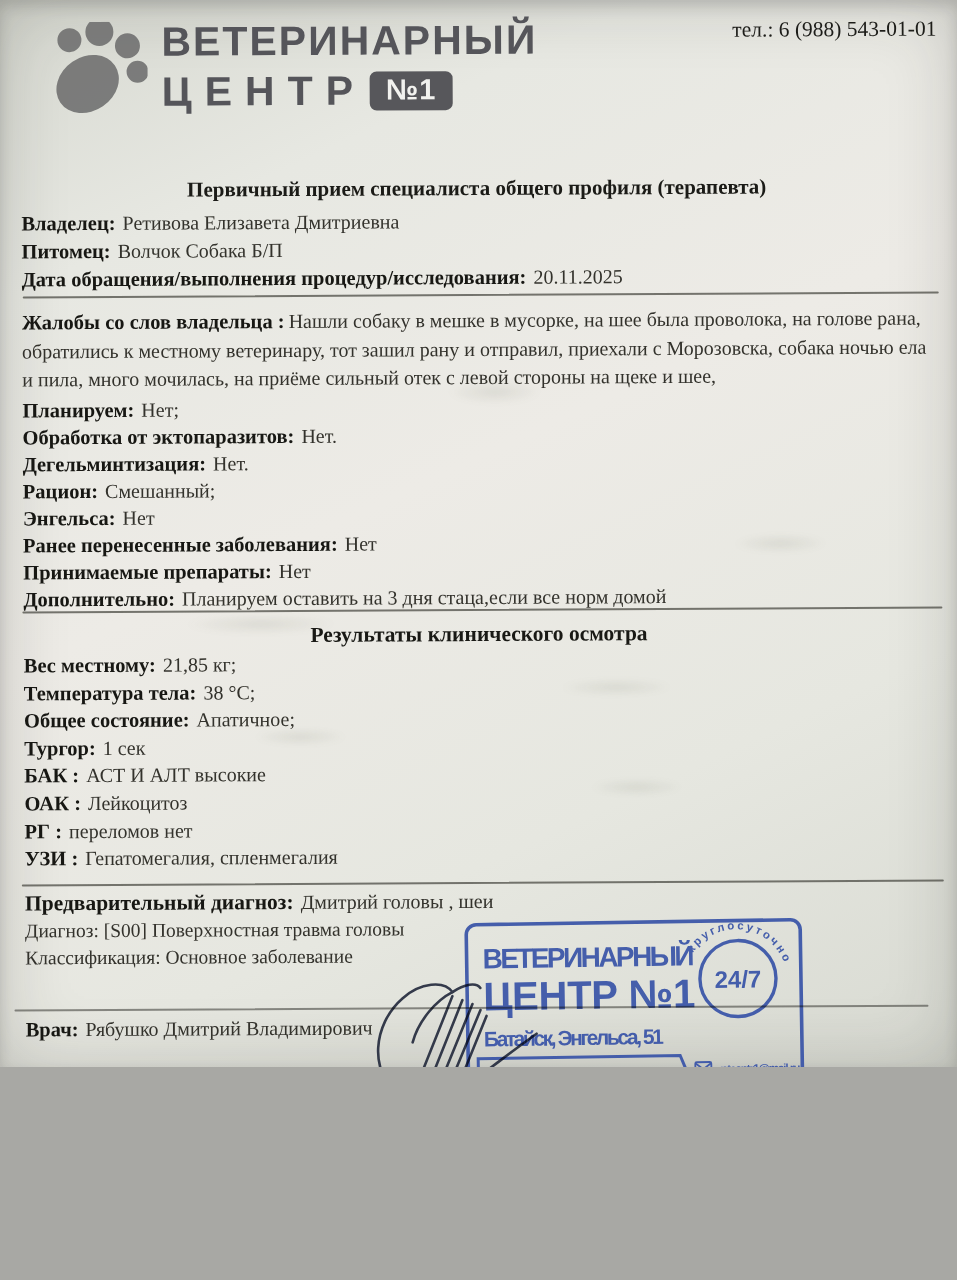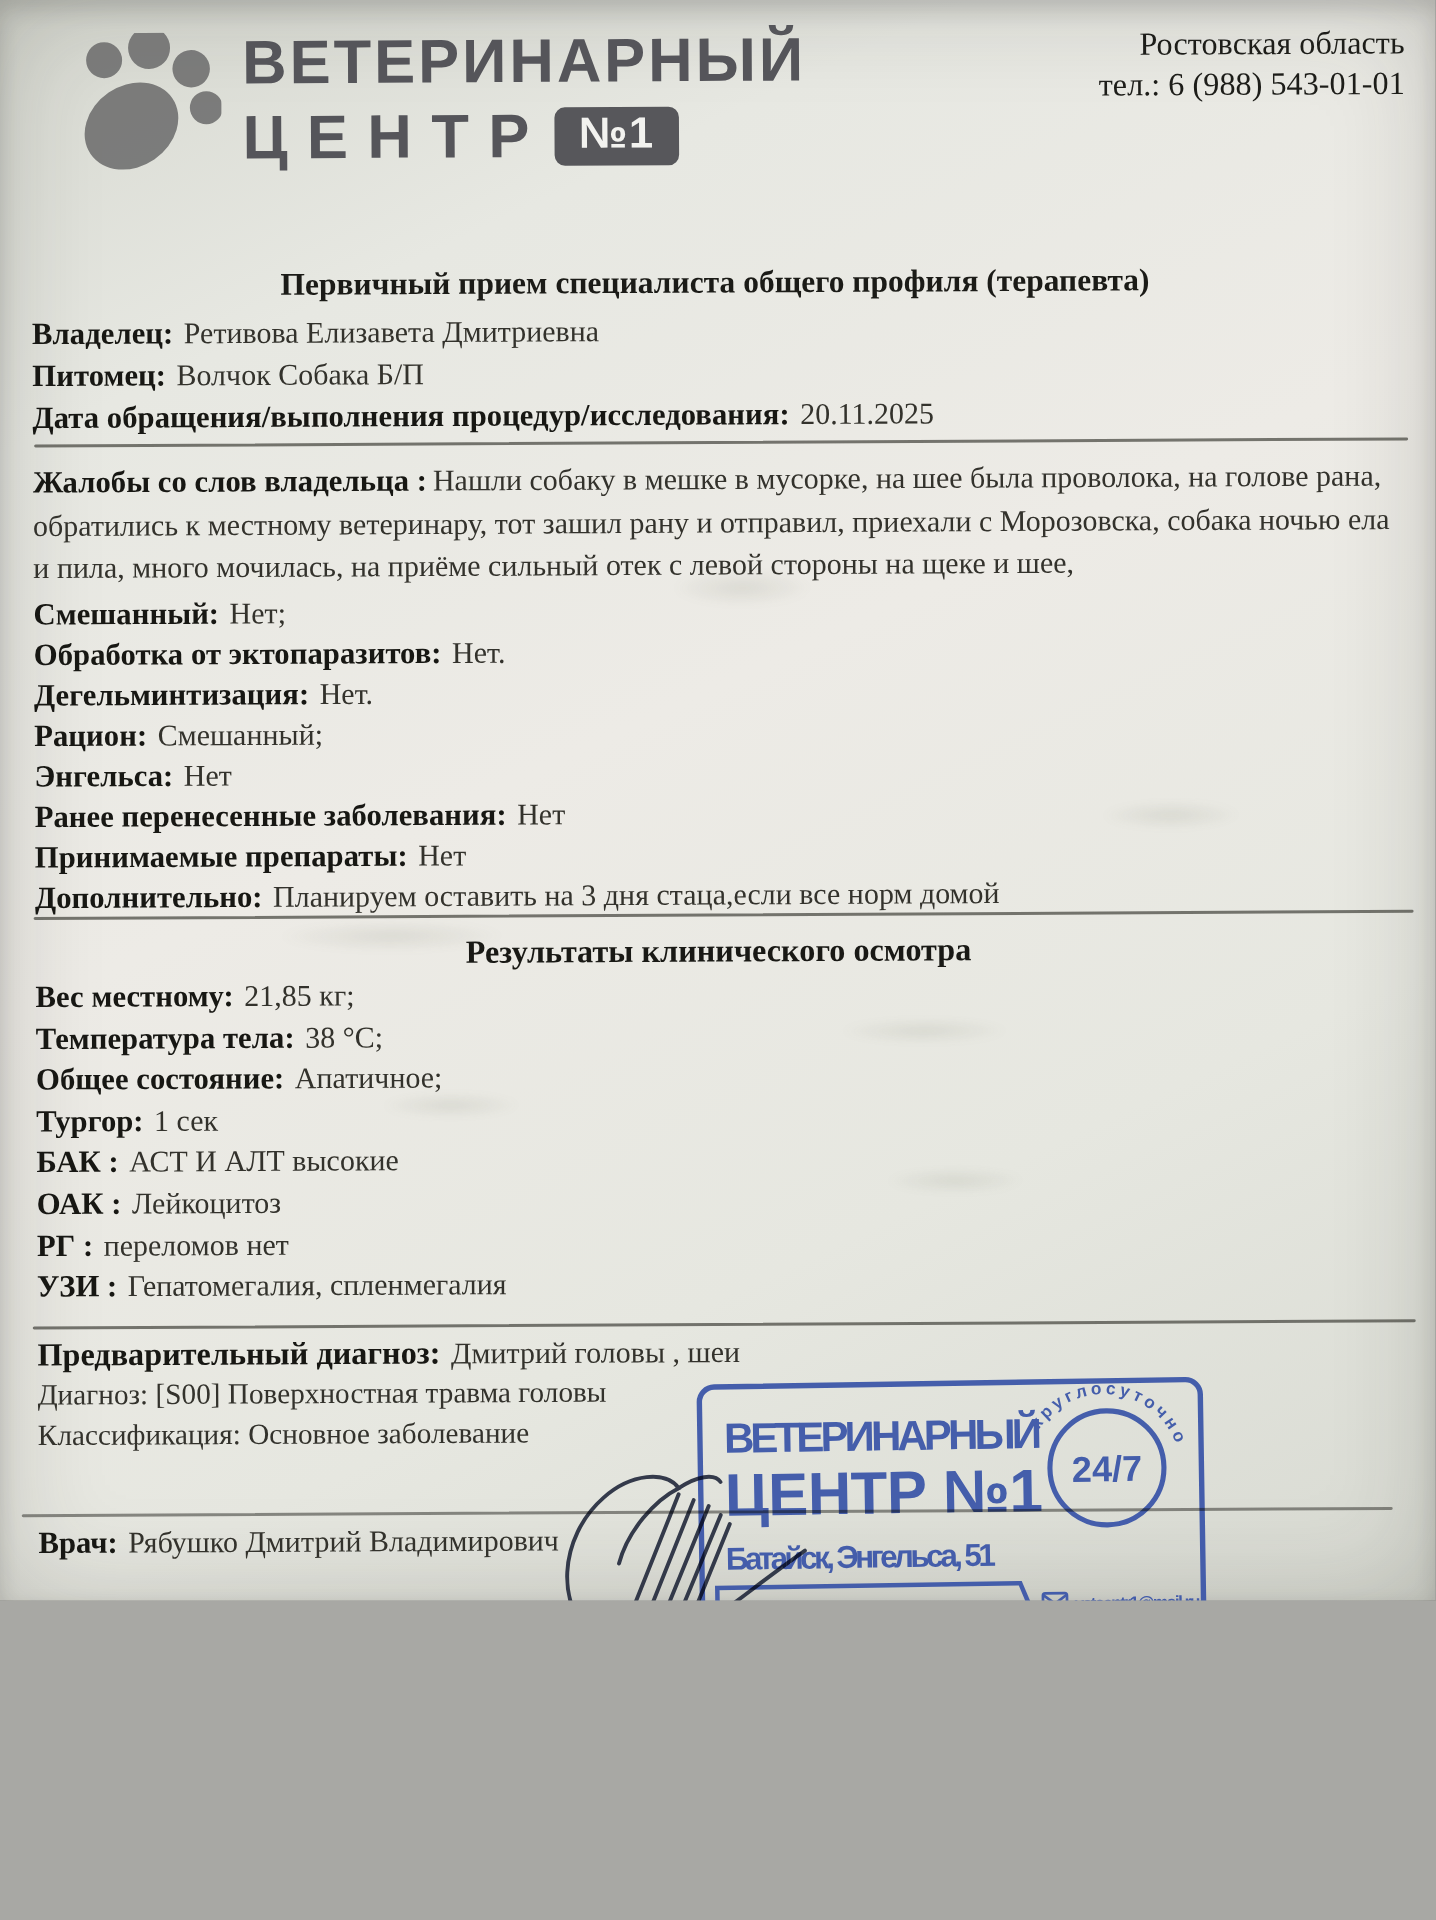--- a/index.html
+++ b/index.html
@@ -66,21 +66,20 @@
       <span class="logo-text">
         <span class="logo-line1">ВЕТЕРИНАРНЫЙ</span>
         <span class="logo-line2">
           <span>ЦЕНТР</span>
           <span class="logo-badge">№1</span>
         </span>
       </span>
     </div>
 
     <div class="clinic-info">
-      <div>Ростовская область</div>
       <div>тел.: 6 (988) 543-01-01</div>
     </div>
 
     <div class="doc-title">Первичный прием специалиста общего профиля (терапевта)</div>
 
     <div class="block" style="top:207px;line-height:28px;">
       <div class="line">
         <b>Владелец:</b><span>Ретивова Елизавета Дмитриевна</span>
       </div>
       <div class="line">
@@ -92,21 +91,21 @@
     </div>
 
     <div class="rule" style="top:294px;left:24px;width:916px;"></div>
 
     <div class="block para" style="top:306px;line-height:28.5px;">
       <b>Жалобы со слов владельца :</b><span>Нашли собаку в мешке в мусорке, на шее была проволока, на голове рана, обратились к местному ветеринару, тот зашил рану и отправил, приехали с Морозовска, собака ночью ела и пила, много мочилась, на приёме сильный отек с левой стороны на щеке и шее,</span>
     </div>
 
     <div class="block" style="top:395px;line-height:27px;">
       <div class="line">
-        <b>Смешанный:</b><span>Нет;</span>
+        <b>Планируем:</b><span>Нет;</span>
       </div>
       <div class="line">
         <b>Обработка от эктопаразитов:</b><span>Нет.</span>
       </div>
       <div class="line">
         <b>Дегельминтизация:</b><span>Нет.</span>
       </div>
       <div class="line">
         <b>Рацион:</b><span>Смешанный;</span>
       </div>

